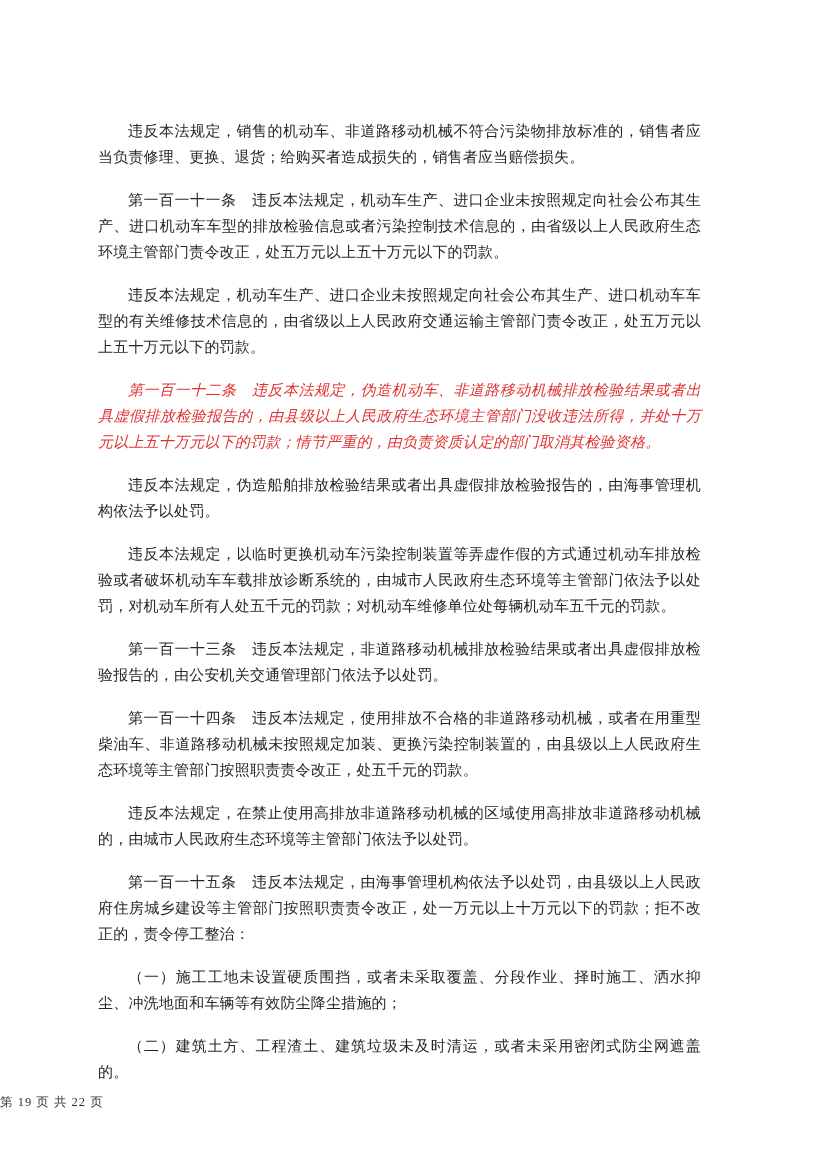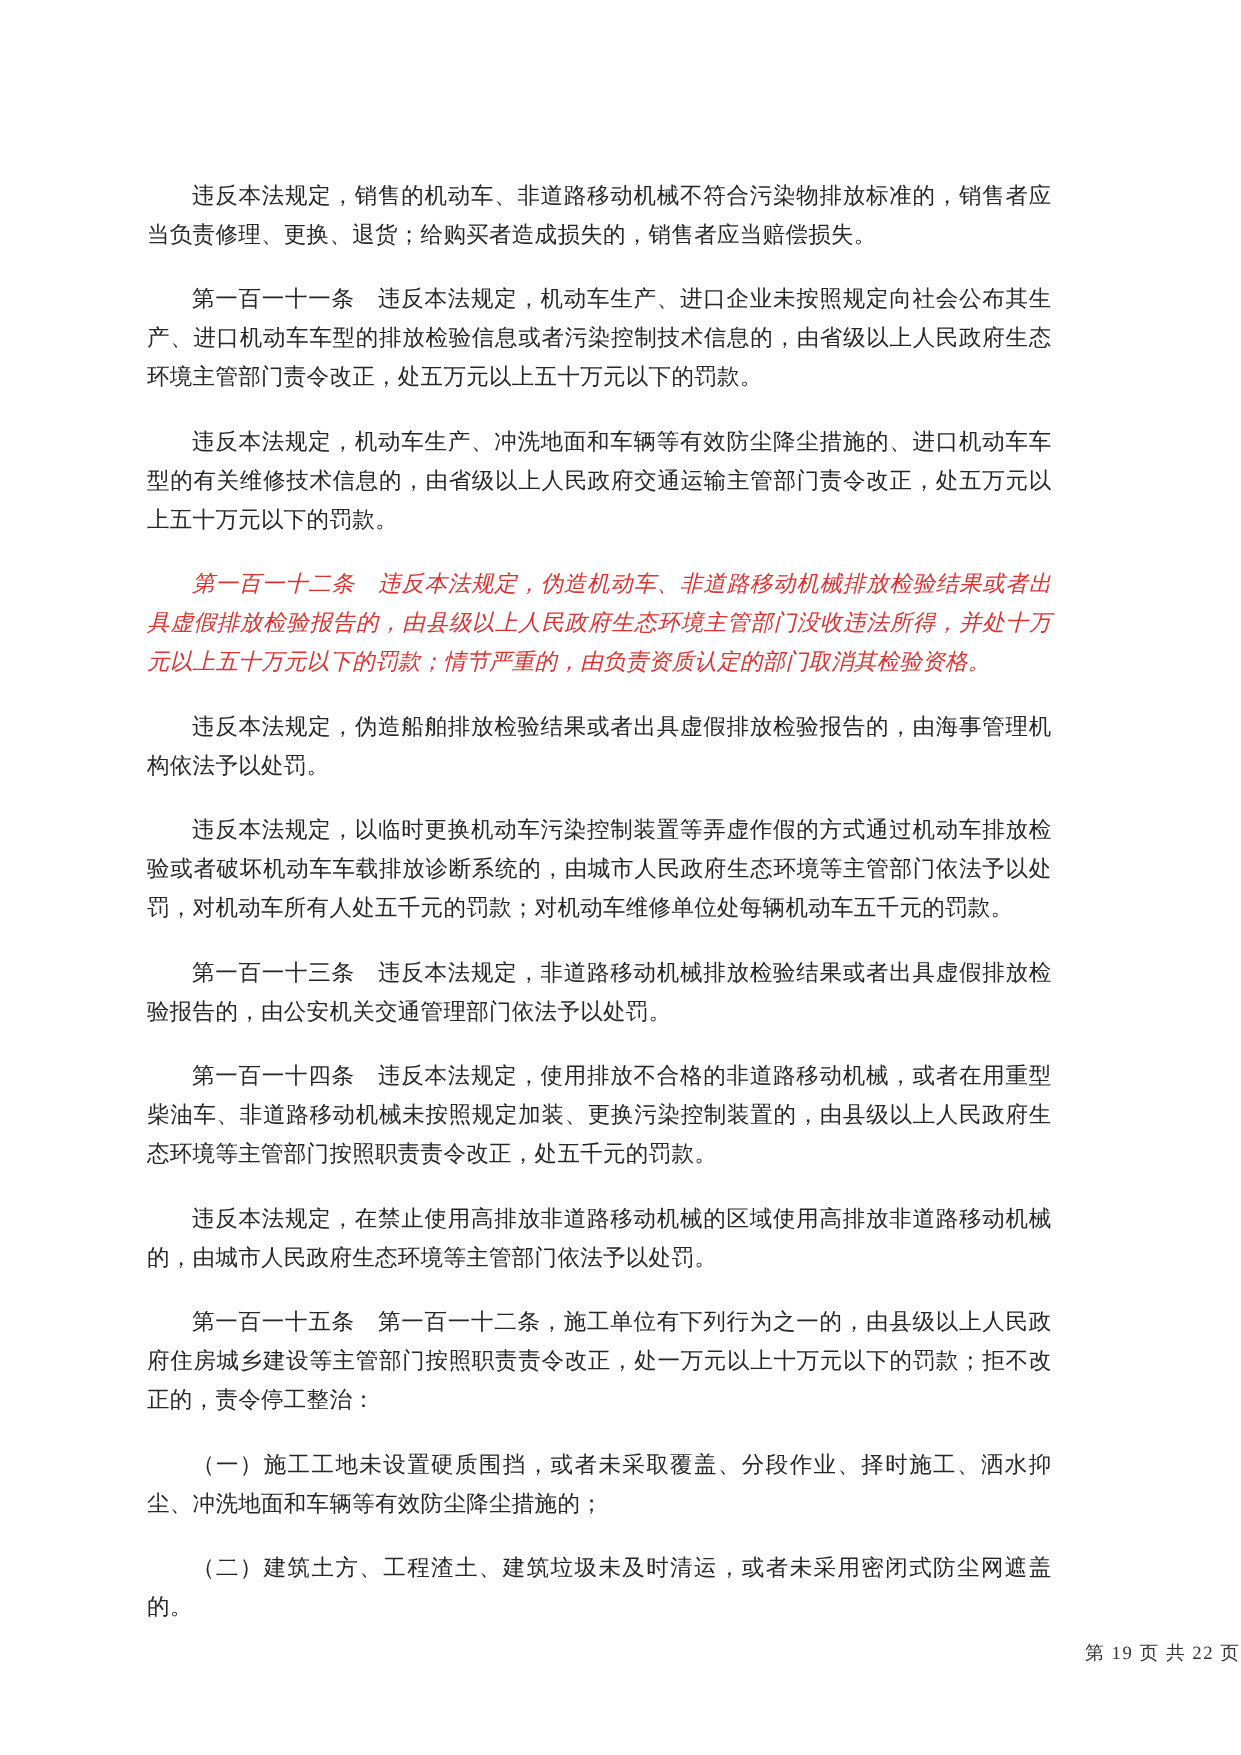--- a/index.html
+++ b/index.html
@@ -29,40 +29,40 @@
   .content p {
     margin: 0 0 17px 0;
     text-indent: 2em;
     letter-spacing: 0.2px;
   }
   .footer {
     position: absolute;
     left: 0;
     right: 0;
     top: 1078px;
-    text-align: right;
+    text-align: left;
     font-size: 12.5px;
     line-height: 16px;
     color: #333333;
     letter-spacing: 1px;
   }
 </style>
 </head>
 <body>
 
 <div class="page">
   <div class="content">
     <p>违反本法规定，销售的机动车、非道路移动机械不符合污染物排放标准的，销售者应当负责修理、更换、退货；给购买者造成损失的，销售者应当赔偿损失。</p>
     <p>第一百一十一条　违反本法规定，机动车生产、进口企业未按照规定向社会公布其生产、进口机动车车型的排放检验信息或者污染控制技术信息的，由省级以上人民政府生态环境主管部门责令改正，处五万元以上五十万元以下的罚款。</p>
-    <p>违反本法规定，机动车生产、冲洗地面和车辆等有效防尘降尘措施的、进口机动车车型的有关维修技术信息的，由省级以上人民政府交通运输主管部门责令改正，处五万元以上五十万元以下的罚款。</p>
+    <p>违反本法规定，机动车生产、进口企业未按照规定向社会公布其生产、进口机动车车型的有关维修技术信息的，由省级以上人民政府交通运输主管部门责令改正，处五万元以上五十万元以下的罚款。</p>
     <p style="color: rgb(224, 49, 49); font-style: italic;">第一百一十二条　违反本法规定，伪造机动车、非道路移动机械排放检验结果或者出具虚假排放检验报告的，由县级以上人民政府生态环境主管部门没收违法所得，并处十万元以上五十万元以下的罚款；情节严重的，由负责资质认定的部门取消其检验资格。</p>
     <p>违反本法规定，伪造船舶排放检验结果或者出具虚假排放检验报告的，由海事管理机构依法予以处罚。</p>
     <p>违反本法规定，以临时更换机动车污染控制装置等弄虚作假的方式通过机动车排放检验或者破坏机动车车载排放诊断系统的，由城市人民政府生态环境等主管部门依法予以处罚，对机动车所有人处五千元的罚款；对机动车维修单位处每辆机动车五千元的罚款。</p>
     <p>第一百一十三条　违反本法规定，非道路移动机械排放检验结果或者出具虚假排放检验报告的，由公安机关交通管理部门依法予以处罚。</p>
     <p>第一百一十四条　违反本法规定，使用排放不合格的非道路移动机械，或者在用重型柴油车、非道路移动机械未按照规定加装、更换污染控制装置的，由县级以上人民政府生态环境等主管部门按照职责责令改正，处五千元的罚款。</p>
     <p>违反本法规定，在禁止使用高排放非道路移动机械的区域使用高排放非道路移动机械的，由城市人民政府生态环境等主管部门依法予以处罚。</p>
-    <p>第一百一十五条　第一百一十二条，施工单位有下列行为之一的，由县级以上人民政府住房城乡建设等主管部门按照职责责令改正，处一万元以上十万元以下的罚款；拒不改正的，责令停工整治：</p>
+    <p>第一百一十五条　违反本法规定，由海事管理机构依法予以处罚，由县级以上人民政府住房城乡建设等主管部门按照职责责令改正，处一万元以上十万元以下的罚款；拒不改正的，责令停工整治：</p>
     <p>（一）施工工地未设置硬质围挡，或者未采取覆盖、分段作业、择时施工、洒水抑尘、冲洗地面和车辆等有效防尘降尘措施的；</p>
     <p>（二）建筑土方、工程渣土、建筑垃圾未及时清运，或者未采用密闭式防尘网遮盖的。</p>
   </div>
 
   <div class="footer">第 19 页 共 22 页</div>
 </div>
 
 </body></html>

